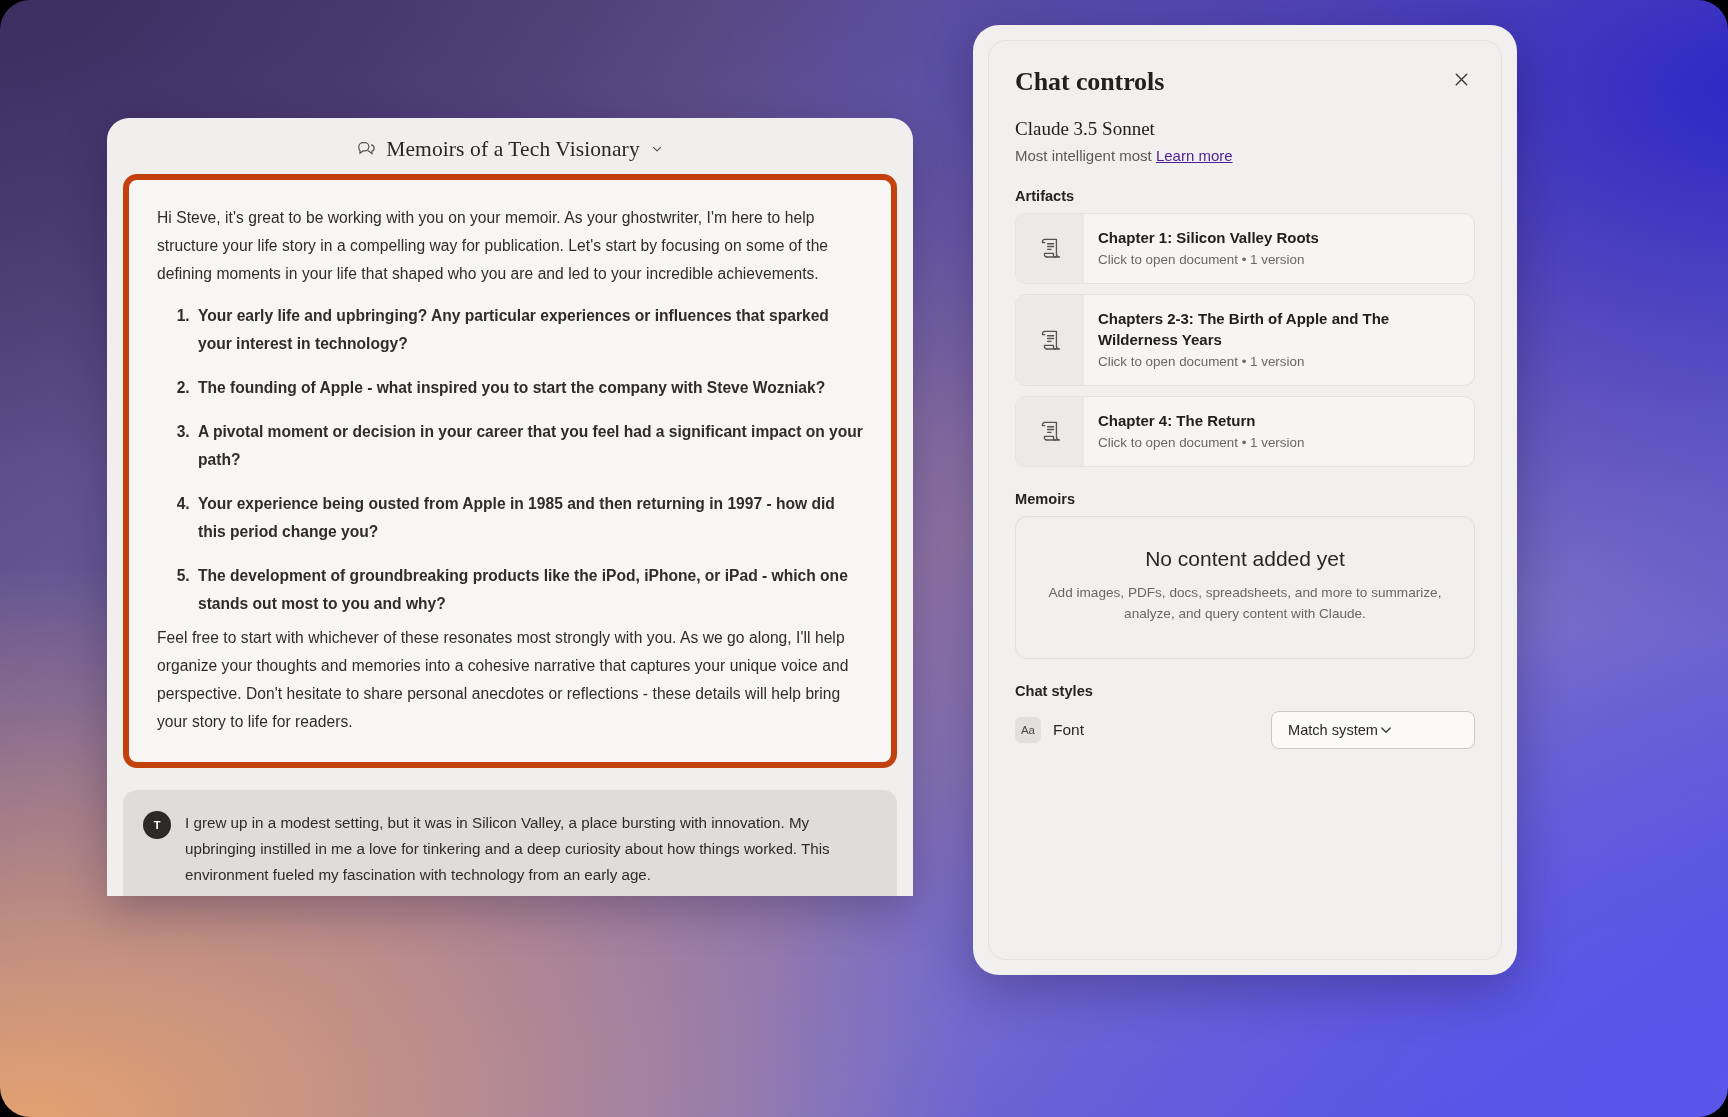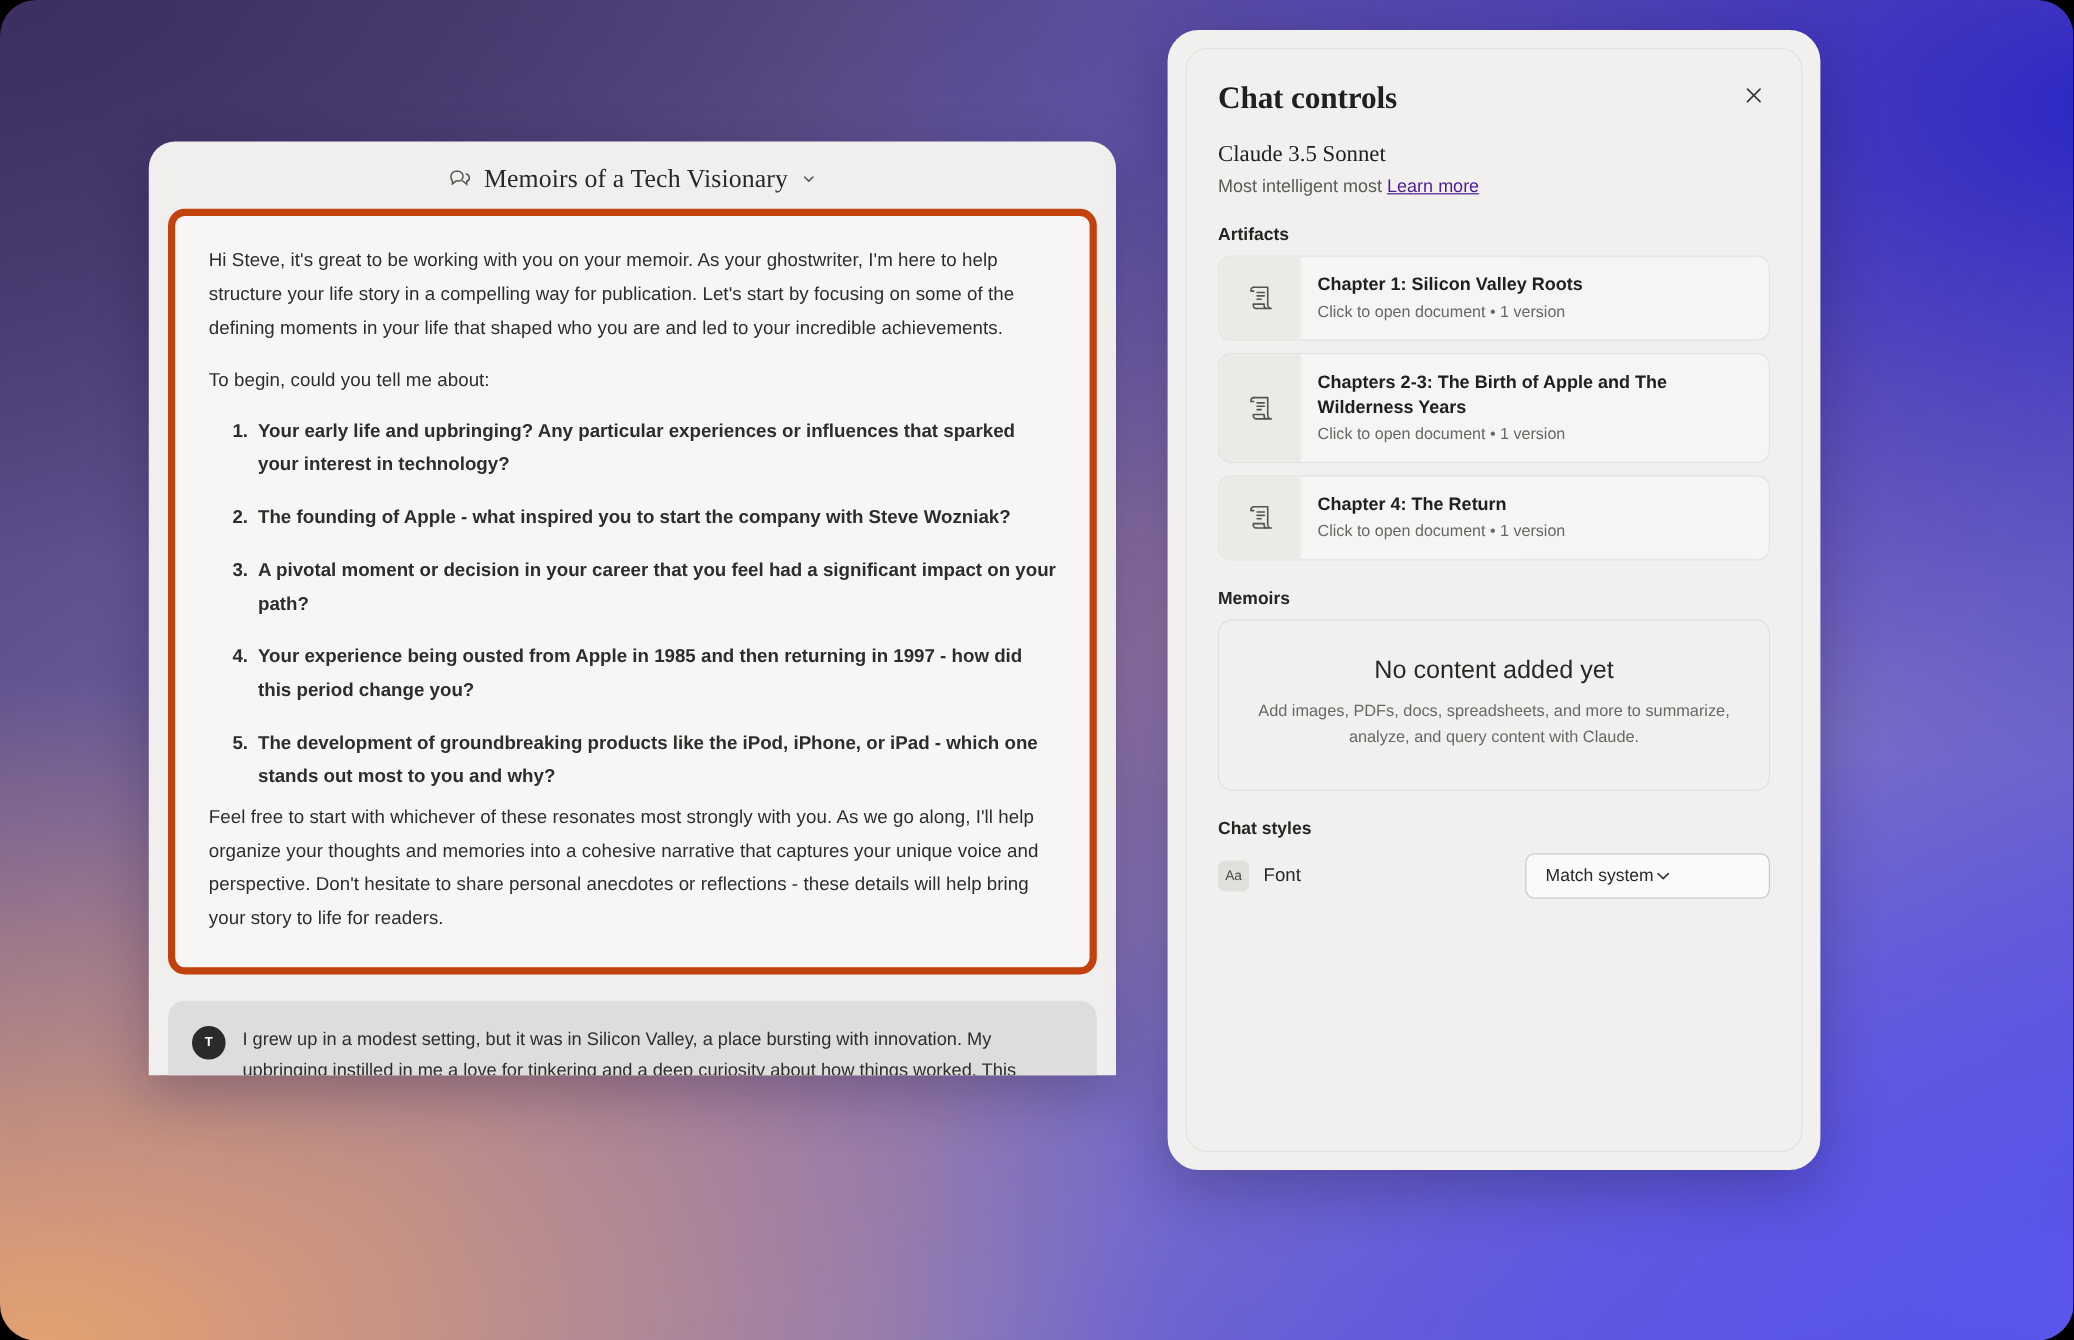--- a/index.html
+++ b/index.html
@@ -26,21 +26,21 @@
       radial-gradient(120% 95% at 103% 8%,  #2a26c6 0%, rgba(42,38,198,0) 52%),
       radial-gradient(105% 80% at 100% 97%, #5a56ec 0%, rgba(90,86,236,0) 55%),
       radial-gradient(95% 85% at 2% 100%,   #e2a171 0%, rgba(226,161,113,0) 58%),
       radial-gradient(90% 70% at 0% 0%,     #3e2f62 0%, rgba(62,47,98,0) 60%),
       linear-gradient(145deg, #493a72 0%, #6a5b9a 32%, #8f73a6 52%, #7a6fc4 72%, #4e4ae0 100%);
   }
 
   
   #chat-window {
     position: absolute;
-    left: 124px;
+    left: 107px;
     top: 118px;
     width: 806px;
     height: 778px;
     background: #f0efed;
     border-radius: 22px 22px 0 0;
     box-shadow: 0 14px 44px rgba(22,14,50,.28);
     overflow: hidden;
   }
 
   #chat-header {
@@ -323,21 +323,20 @@
       <svg id="chat-title-chevron" width="14" height="14" viewBox="0 0 16 16" fill="none" stroke="#57534e" stroke-width="1.4" stroke-linecap="round" stroke-linejoin="round">
         <path d="M4 6.2 8 10.2 12 6.2"></path>
       </svg>
     </span>
   </div>
 
   <div id="chat-scroll">
 
     <div class="assistant-card">
       <p class="msg-text">Hi Steve, it's great to be working with you on your memoir. As your ghostwriter, I'm here to help structure your life story in a compelling way for publication. Let's start by focusing on some of the defining moments in your life that shaped who you are and led to your incredible achievements.</p>
-      <p class="msg-text">To begin, could you tell me about:</p>
       <ol class="msg-list">
         <li>Your early life and upbringing? Any particular experiences or influences that sparked your interest in technology?</li>
         <li>The founding of Apple - what inspired you to start the company with Steve Wozniak?</li>
         <li>A pivotal moment or decision in your career that you feel had a significant impact on your path?</li>
         <li>Your experience being ousted from Apple in 1985 and then returning in 1997 - how did this period change you?</li>
         <li>The development of groundbreaking products like the iPod, iPhone, or iPad - which one stands out most to you and why?</li>
       </ol>
       <p class="msg-text">Feel free to start with whichever of these resonates most strongly with you. As we go along, I'll help organize your thoughts and memories into a cohesive narrative that captures your unique voice and perspective. Don't hesitate to share personal anecdotes or reflections - these details will help bring your story to life for readers.</p>
     </div>
 

